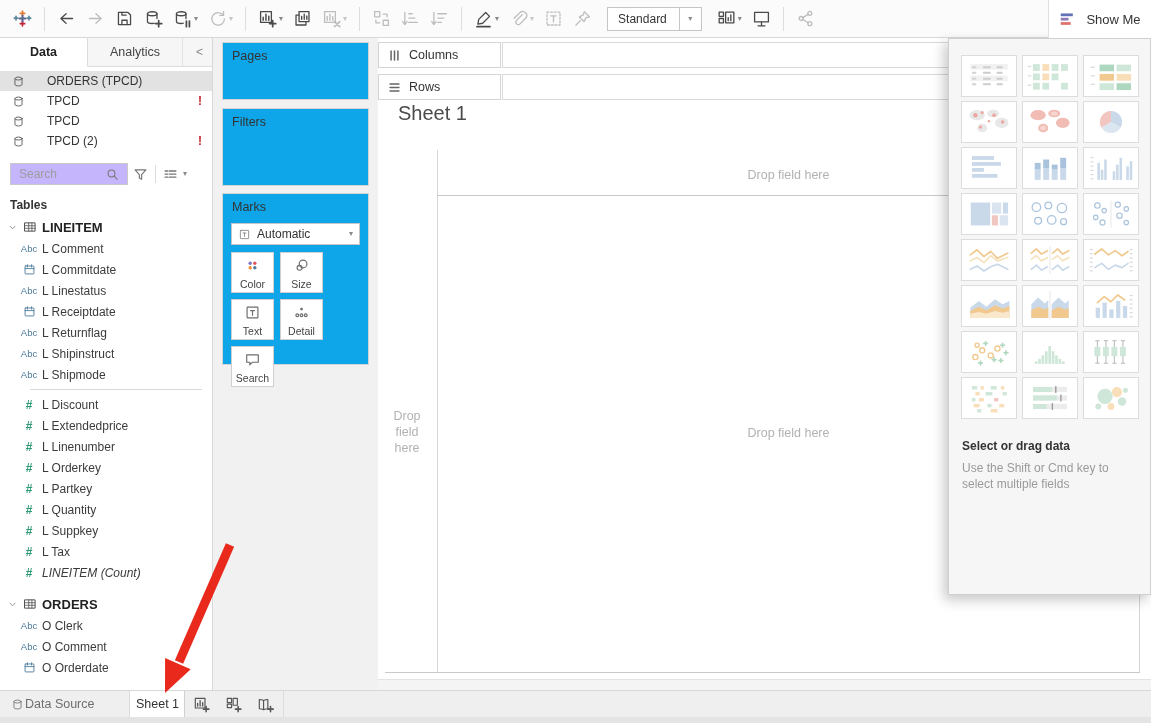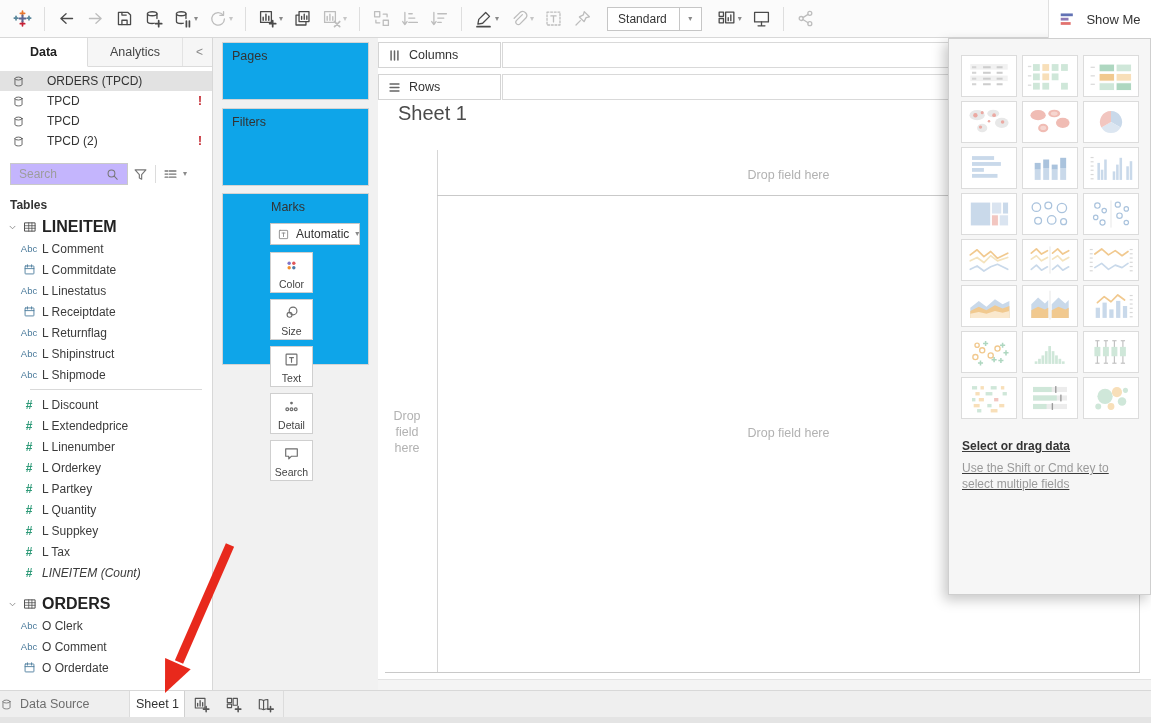--- a/index.html
+++ b/index.html
@@ -29,36 +29,36 @@
   .dsrow{height:20px;display:flex;align-items:center;gap:22px;padding:0 10px 0 12px;font-size:12px;color:#333;cursor:pointer;}
   .dsrow.sel{background:#e2e2e2;}
   .dsrow .warn{margin-left:auto;color:#c4262e;font-weight:bold;font-size:12px;}
   .search-row{display:flex;align-items:center;margin:12px 8px 0 10px;gap:4px;}
   .search-box{flex:0 0 118px;height:22px;border:1px solid #c9c9c9;background:#c4b5fd;display:flex;align-items:center;padding:0 4px 0 6px;}
   .search-box input{border:0;outline:none;width:88px;font-size:12px;font-family:"Liberation Sans",sans-serif;color:#555;background:transparent;}
   .search-box input::placeholder{color:#9d9d9d;}
   .sicon{color:#767676;display:flex;align-items:center;cursor:pointer;}
   .ssep{width:1px;height:18px;background:#dcdcdc;margin:0 2px;}
   .tables-header{font-size:12px;font-weight:bold;color:#333;margin:13px 0 4px 10px;}
-  .trow{height:22px;display:flex;align-items:center;gap:5px;padding-left:7px;font-size:16px;font-weight:bold;color:#222;cursor:pointer;}
+  .trow{height:22px;display:flex;align-items:center;gap:5px;padding-left:7px;font-size:13px;font-weight:bold;color:#222;cursor:pointer;}
   .frow{height:21px;display:flex;align-items:center;padding-left:16px;font-size:12px;color:#3b3b3b;cursor:pointer;}
   .frow .fico{flex:0 0 26px;display:flex;align-items:center;justify-content:center;}
   .fi-abc{font-size:9.5px;color:#4a7a9b;letter-spacing:0;}
   .fi-hash{font-size:12px;color:#2e9a78;font-weight:bold;}
   .fdivider{height:1px;background:#d9d9d9;margin:4px 10px 4px 30px;}
   .fital{font-style:italic;}
   .tgroup-gap{height:10px;}
 
   
   .cards-col{position:absolute;left:214px;top:38px;width:164px;bottom:33px;background:#f1f1f1;}
   .card{position:absolute;left:8px;width:147px;background:#0ea5e9;border:1px solid #d4d4d4;font-size:12.5px;color:#333;}
   .card .clabel{padding:6px 0 0 9px;}
   .card-pages{top:4px;height:58px;}
   .card-filters{top:70px;height:78px;}
-  .card-marks{top:155px;height:172px;padding-left:39px;}
+  .card-marks{top:155px;height:172px;}
   .marktype{margin:9px 8px 0 8px;height:22px;border:1px solid #c6c6c6;background:#fff;display:flex;align-items:center;gap:6px;padding:0 6px;cursor:pointer;font-size:12px;color:#333;}
   .marktype .car{margin-left:auto;}
   .mbtn-grid{display:flex;flex-wrap:wrap;gap:6px;margin:7px 8px 0 8px;}
   .mbtn{width:43px;height:41px;border:1px solid #cfcfcf;background:#fff;display:flex;flex-direction:column;align-items:center;justify-content:flex-end;padding-bottom:2px;font-size:10.5px;color:#444;cursor:pointer;}
   .mbtn .mi{flex:1;display:flex;align-items:center;justify-content:center;}
 
   
   .canvas{position:absolute;left:378px;top:38px;right:0;height:641px;background:#fff;}
   .shelf-label{position:absolute;left:0;width:123px;height:26px;border:1px solid #d4d4d4;background:#fff;display:flex;align-items:center;gap:7px;padding-left:8px;font-size:12.5px;color:#333;}
   .shelf-area{position:absolute;left:124px;right:11px;height:26px;border:1px solid #d9d9d9;background:#fff;}
@@ -70,27 +70,27 @@
   .droptext{color:#b2b2b2;font-size:12.5px;}
   .drop-top{position:absolute;left:59px;right:11px;top:130px;text-align:center;}
   .drop-center{position:absolute;left:59px;right:11px;top:388px;text-align:center;}
   .drop-left{position:absolute;left:0;width:58px;top:370px;text-align:center;line-height:16px;}
   .hscroll{position:absolute;left:378px;right:0;top:679px;height:11px;background:#f4f4f4;border-top:1px solid #e3e3e3;}
 
   
   .showme{position:absolute;left:948px;top:38px;width:203px;height:557px;background:#f6f6f6;border:1px solid #cfcfcf;box-shadow:-4px 5px 12px rgba(0,0,0,.22);z-index:5;}
   .sm-grid{display:grid;grid-template-columns:repeat(3,56px);gap:4px 5px;padding:16px 0 0 12px;}
   .sm-thumb{width:56px;height:42px;background:#fff;border:1px solid #dcdcdc;display:flex;align-items:center;justify-content:center;cursor:pointer;}
-  .sm-footer{padding:20px 22px 0 13px;text-decoration:underline;}
+  .sm-footer{padding:20px 22px 0 13px;}
   .sm-ft{font-size:12px;font-weight:bold;color:#333;}
   .sm-fs{font-size:12px;color:#9a9a9a;margin-top:7px;line-height:16px;width:150px;}
 
   
   .bottom-bar{position:absolute;left:0;right:0;bottom:6px;height:27px;background:#efefef;border-top:1px solid #d8d8d8;display:flex;align-items:stretch;z-index:6;}
-  .bb-ds{width:130px;display:flex;align-items:center;gap:7px;font-size:12.5px;color:#6e6e6e;border-right:1px solid #dcdcdc;cursor:pointer;}
+  .bb-ds{width:130px;display:flex;align-items:center;gap:1px;padding-left:11px;font-size:12.5px;color:#6e6e6e;border-right:1px solid #dcdcdc;cursor:pointer;}
   .bb-sheet{width:55px;background:#fff;border-right:1px solid #d0d0d0;border-left:1px solid #fff;display:flex;align-items:center;justify-content:center;font-size:12.5px;color:#333;cursor:pointer;}
   .bb-btn{width:32px;display:flex;align-items:center;justify-content:center;color:#555;cursor:pointer;}
   .bb-endsep{width:1px;background:#dcdcdc;margin-left:2px;}
   .status-bar{position:absolute;left:0;right:0;bottom:0;height:6px;background:#e4e4e4;z-index:6;}
 
   .arrow-overlay{position:absolute;left:135px;top:535px;width:110px;height:165px;z-index:20;pointer-events:none;}
   svg{display:block;}
 </style>
 </head>
 <body>

